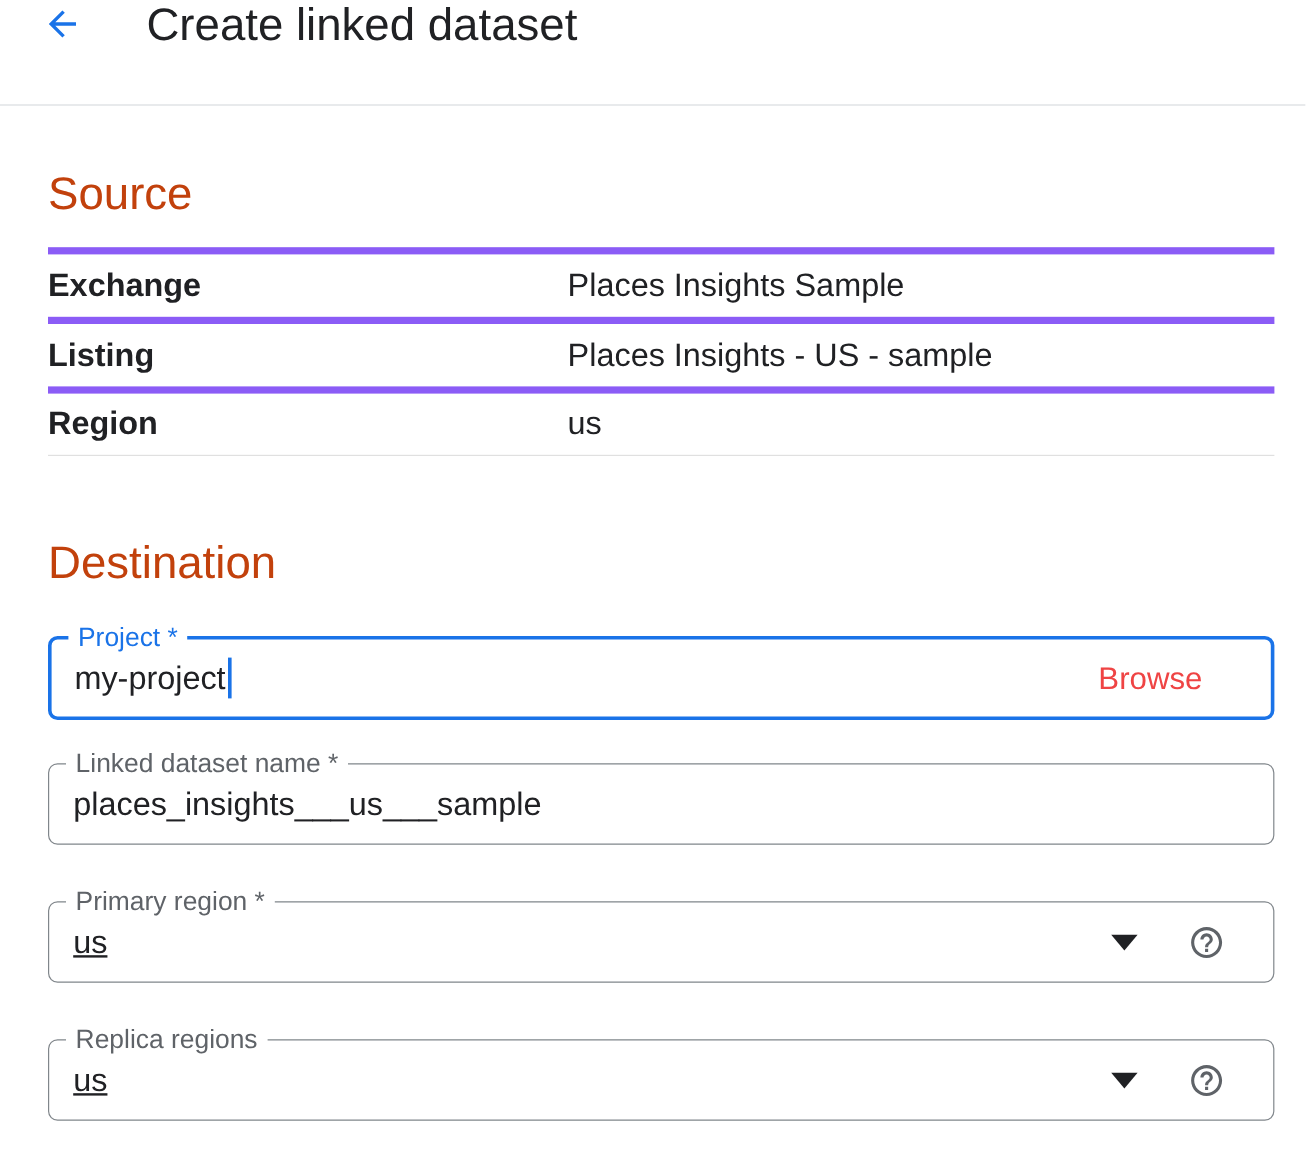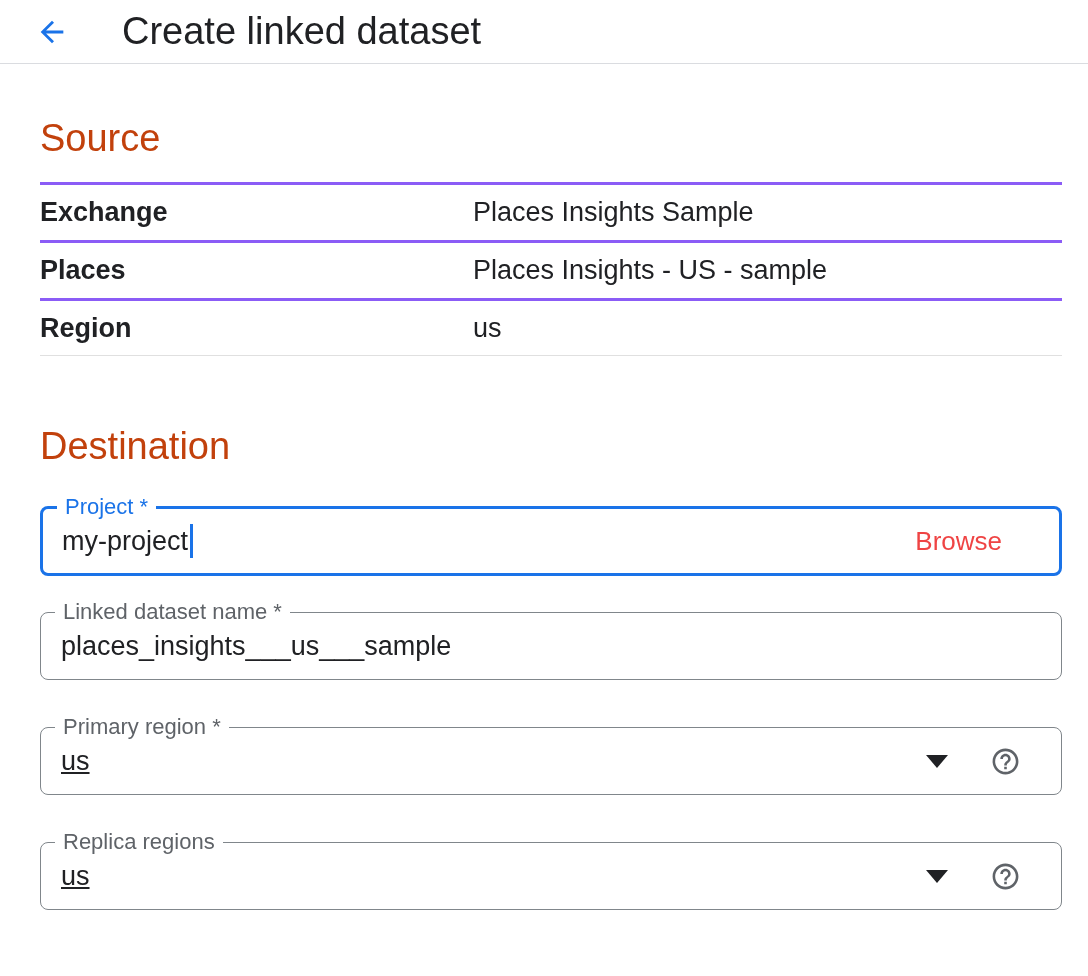--- a/index.html
+++ b/index.html
@@ -6,23 +6,22 @@
   html, body {
     width: 1088px; height: 976px;
     background: #ffffff;
     font-family: "Liberation Sans", "DejaVu Sans", sans-serif;
     color: #202124;
     overflow: hidden;
   }
 
   
   .header {
-    height: 64px;
+    height: 88px;
     display: flex;
-    align-items: center;
     padding-left: 32px;
     border-bottom: 1px solid #dadce0;
   }
   .back-btn {
     width: 40px; height: 40px;
     border: none; background: transparent;
     display: flex; align-items: center; justify-content: center;
     cursor: pointer;
     padding: 0;
   }
@@ -45,21 +44,21 @@
   }
   .source-heading { margin-top: 50px; }
   .dest-heading { margin-top: 66px; }
 
   
   .kv-table { margin-top: 20px; }
   .kv-row {
     display: flex;
     align-items: center;
     height: 58px;
-    border-top: 3px solid #8b5cf6;
+    border-top: 6px solid #8b5cf6;
   }
   .kv-row:last-child { border-bottom: 1px solid #e0e0e0; }
   .kv-label {
     width: 433px;
     font-size: 27px;
     font-weight: 600;
     color: #202124;
   }
   .kv-value {
     font-size: 27px;
@@ -160,21 +159,21 @@
 <div class="main">
 
   <div>
     <h2 class="section-heading source-heading">Source</h2>
     <div class="kv-table">
       <div class="kv-row">
         <div class="kv-label">Exchange</div>
         <div class="kv-value">Places Insights Sample</div>
       </div>
       <div class="kv-row">
-        <div class="kv-label">Places</div>
+        <div class="kv-label">Listing</div>
         <div class="kv-value">Places Insights - US - sample</div>
       </div>
       <div class="kv-row">
         <div class="kv-label">Region</div>
         <div class="kv-value">us</div>
       </div>
     </div>
   </div>
 
   <div>

